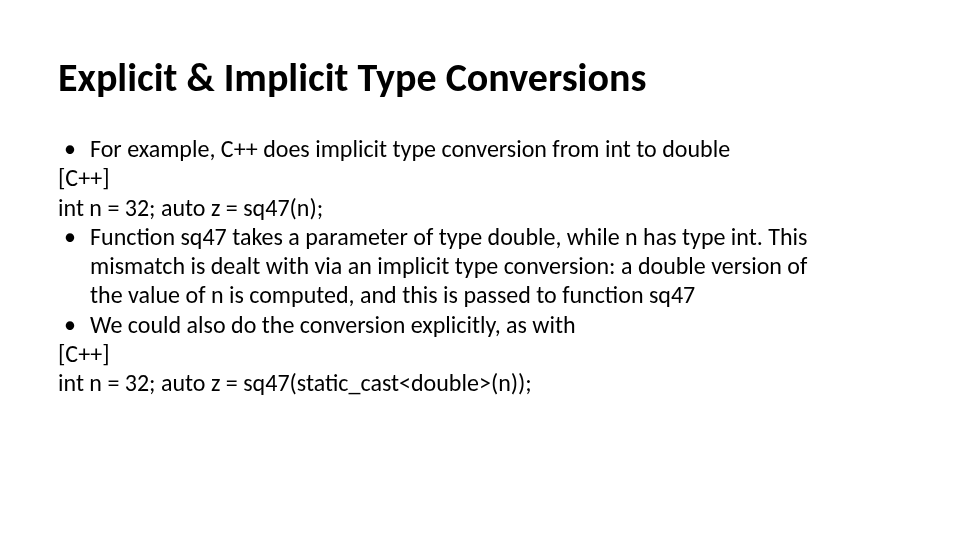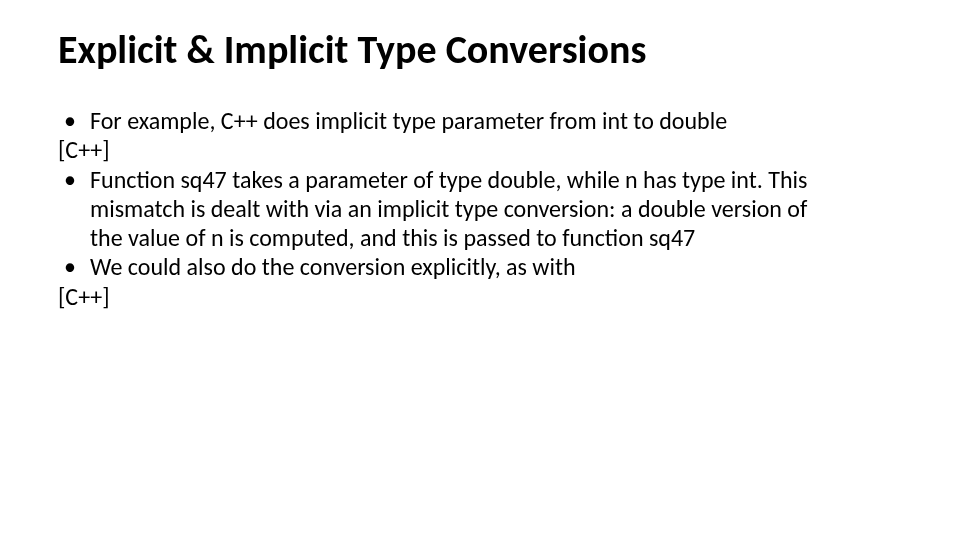--- a/index.html
+++ b/index.html
@@ -9,21 +9,21 @@
     height: 540px;
     background: #fff;
     font-family: Calibri, "Segoe UI", Arial, sans-serif;
     color: #000;
     overflow: hidden;
   }
   .slide {
     box-sizing: border-box;
     width: 900px;
     height: 540px;
-    padding: 28px 58px 0 58px;
+    padding: 56px 58px 0 58px;
   }
   .title {
     font-size: 40px;
     font-weight: 700;
     line-height: 1.1;
     margin: 0 0 34px 0;
     letter-spacing: 0px;
   }
   .body {
     font-size: 24px;
@@ -48,31 +48,33 @@
 </head>
 <body>
 
 <div class="slide">
   <h1 class="title">Explicit &amp; Implicit Type Conversions</h1>
 
   <div class="body">
 
     <div class="bullet">
       <div class="dot">•</div>
-      <div class="text">For example, C++ does implicit type parameter from int to double</div>
+      <div class="text">For example, C++ does implicit type conversion from int to double</div>
     </div>
 
     <div class="flush">[C++]</div>
+    <div class="flush">int n = 32;  auto z = sq47(n);</div>
 
     <div class="bullet">
       <div class="dot">•</div>
       <div class="text">Function sq47 takes a parameter of type double, while n has type int. This mismatch is dealt with via an implicit type conversion: a double version of the value of n is computed, and this is passed to function sq47</div>
     </div>
 
     <div class="bullet">
       <div class="dot">•</div>
       <div class="text">We could also do the conversion explicitly, as with</div>
     </div>
 
     <div class="flush">[C++]</div>
+    <div class="flush">int n = 32; auto z = sq47(static_cast&lt;double&gt;(n));</div>
 
   </div>
 </div>
 
 </body></html>

